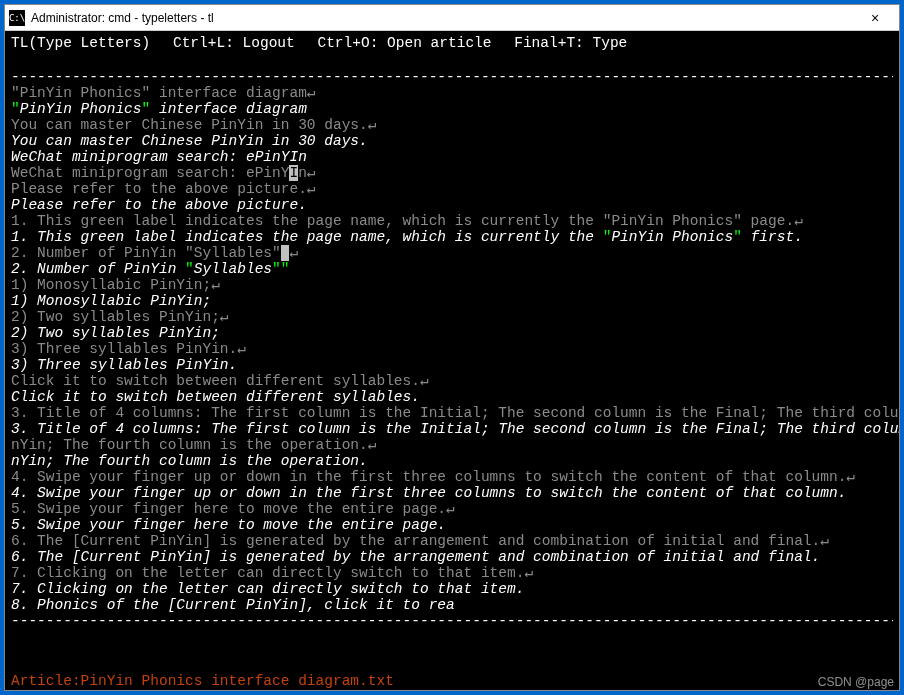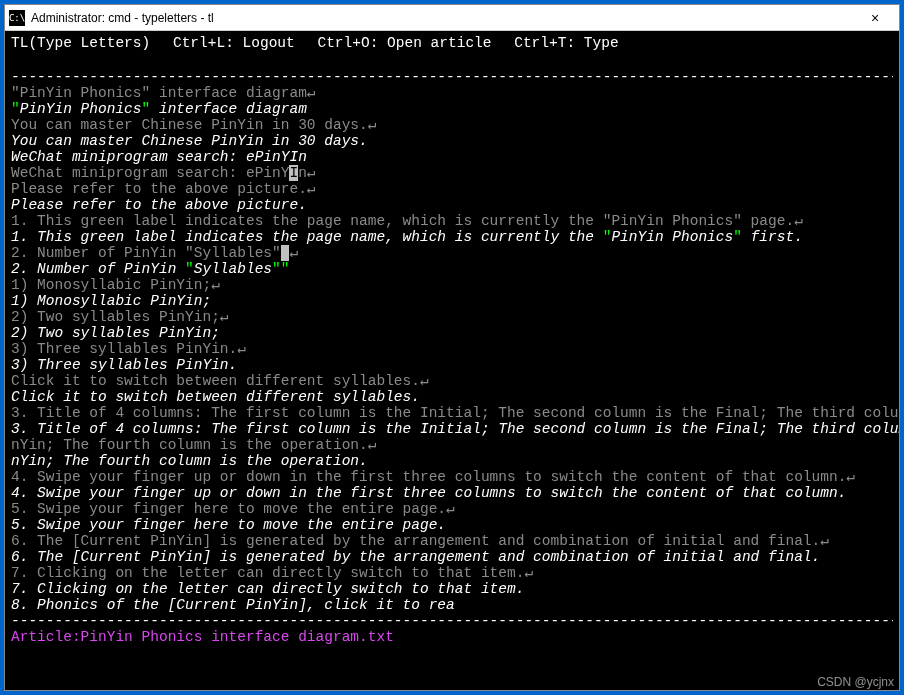--- a/index.html
+++ b/index.html
@@ -75,21 +75,22 @@
     overflow: hidden;
     white-space: nowrap;
   }
   .line { white-space: pre; }
   .ghost { color: #8a8a8a; }
   .green { color: #00ff00; }
   .typed { color: #ffffff; font-style: italic; }
   .cursor-bg { background: #c0c0c0; color: #000; }
   .newline-mark { color: #8a8a8a; }
   .footer {
-    color: #d946ef;
+    color: #c2410c;
+    margin-top: 44px;
   }
   .watermark {
     position: absolute;
     bottom: 6px;
     right: 10px;
     color: rgba(255,255,255,0.55);
     font-size: 12px;
     font-family: sans-serif;
   }
 </style>
@@ -100,21 +101,21 @@
   <div class="titlebar">
     <div class="titlebar-icon">C:\</div>
     <div class="titlebar-title">Administrator: cmd - typeletters - tl</div>
     <div class="titlebar-close">×</div>
   </div>
   <div class="terminal">
     <div class="menubar">
       <span>TL(Type Letters)</span>
       <span>Ctrl+L: Logout</span>
       <span>Ctrl+O: Open article</span>
-      <span>Ctrl+T: Type</span>
+      <span>Final+T: Type</span>
     </div>
     <div>&nbsp;</div>
     <div class="divider" id="divider-top">------------------------------------------------------------------------------------------------------------------------</div>
 
     <div id="content-lines">
         <div class="line"><span class="ghost">"PinYin Phonics" interface diagram</span><span class="newline-mark">↵</span></div>
         <div class="line"><span class="green">"</span><span class="typed">PinYin Phonics</span><span class="green">"</span><span class="typed"> interface diagram</span></div>
         <div class="line"><span class="ghost">You can master Chinese PinYin in 30 days.</span><span class="newline-mark">↵</span></div>
         <div class="line"><span class="typed">You can master Chinese PinYin in 30 days.</span></div>
         <div class="line"><span class="typed">WeChat miniprogram search: ePinYIn</span></div>
@@ -145,13 +146,13 @@
         <div class="line"><span class="typed">6. The [Current PinYin] is generated by the arrangement and combination of initial and final.</span></div>
         <div class="line"><span class="ghost">7. Clicking on the letter can directly switch to that item.</span><span class="newline-mark">↵</span></div>
         <div class="line"><span class="typed">7. Clicking on the letter can directly switch to that item.</span></div>
         <div class="line"><span class="typed">8. Phonics of the [Current PinYin], click it to rea</span></div>
       </div>
 
     <div class="divider" id="divider-bottom">------------------------------------------------------------------------------------------------------------------------</div>
     <div class="footer">Article:PinYin Phonics interface diagram.txt</div>
   </div>
 </div>
-<div class="watermark">CSDN @ycjnx</div>
+<div class="watermark">CSDN @page</div>
 
 </body></html>

